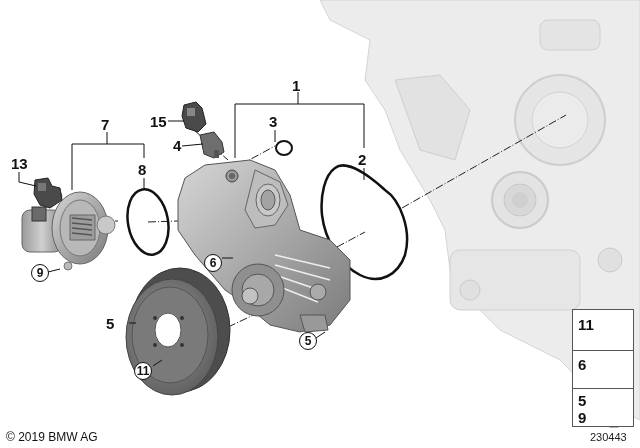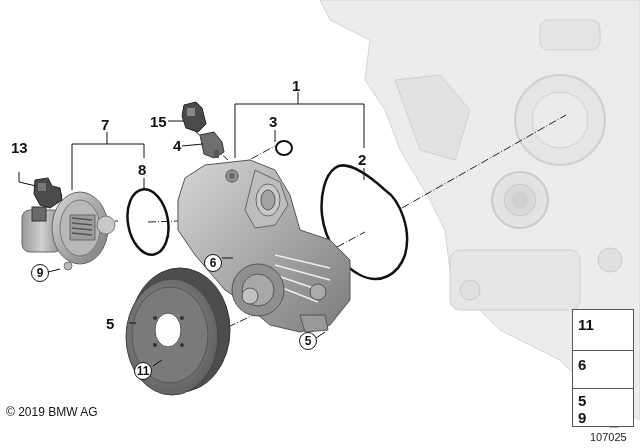--- a/index.html
+++ b/index.html
@@ -1,20 +1,20 @@
 <!DOCTYPE html>
 <html><head>
 <meta charset="utf-8">
 <style>
   html, body { margin: 0; padding: 0; background: #ffffff; }
   body { width: 640px; height: 448px; position: relative; overflow: hidden; font-family: "Liberation Sans", sans-serif; }
   #stage { position: absolute; left: 0; top: 0; width: 640px; height: 448px; }
   .label { position: absolute; font-family: "Liberation Sans", sans-serif; font-weight: bold; font-size: 15px; color: #111; line-height: 1; }
   .circ { position: absolute; width: 18px; height: 18px; border: 1.5px solid #111; border-radius: 50%; background: #fff; font-family: "Liberation Sans", sans-serif; font-weight: bold; font-size: 12px; color: #111; display: flex; align-items: center; justify-content: center; box-sizing: border-box; }
-  .copyright { position: absolute; left: 6px; top: 405px; font-size: 12px; color: #111; font-family: "Liberation Sans", sans-serif; }
+  .copyright { position: absolute; left: 6px; top: 430px; font-size: 12px; color: #111; font-family: "Liberation Sans", sans-serif; }
   .diagram-id { position: absolute; left: 590px; top: 431px; font-size: 11px; color: #222; font-family: "Liberation Sans", sans-serif; }
   .legend { position: absolute; left: 572px; top: 309px; width: 62px; height: 118px; border: 1px solid #555; box-sizing: border-box; background: #fff; }
   .legend-cell { position: absolute; left: 0; width: 60px; border-bottom: 1px solid #555; box-sizing: border-box; }
   .legend-cell:last-child { border-bottom: none; }
   .legend-num { position: absolute; left: 5px; font-weight: bold; font-size: 15px; color: #111; font-family: "Liberation Sans", sans-serif; }
 </style>
 </head>
 <body>
 
 <div id="stage">
@@ -183,30 +183,30 @@
   <div class="label" style="left:269px;top:114px">3</div>
   <div class="label" style="left:173px;top:138px">4</div>
   <div class="circ" style="left:299px;top:332px">5</div>
   <div class="circ" style="left:204px;top:254px">6</div>
   <div class="label" style="left:101px;top:117px">7</div>
   <div class="label" style="left:138px;top:162px">8</div>
   <div class="circ" style="left:31px;top:264px">9</div>
   <div class="label" style="left:106px;top:316px">5</div>
   <div class="circ" style="left:134px;top:362px">11</div>
   <div class="label" style="left:150px;top:114px">15</div>
-  <div class="label" style="left:11px;top:140px">13</div>
+  <div class="label" style="left:11px;top:156px">13</div>
 
   <div class="legend">
     <div class="legend-cell" style="top:0;height:41px">
       <span class="legend-num" style="top:6px">11</span>
     </div>
     <div class="legend-cell" style="top:41px;height:38px">
       <span class="legend-num" style="top:5px">6</span>
     </div>
     <div class="legend-cell" style="top:79px;height:38px">
       <span class="legend-num" style="top:3px">5</span>
       <span class="legend-num" style="top:20px">9</span>
     </div>
   </div>
 
   <div class="copyright">© 2019 BMW AG</div>
-  <div class="diagram-id">107025</div>
+  <div class="diagram-id">230443</div>
 </div>
 
 </body></html>

